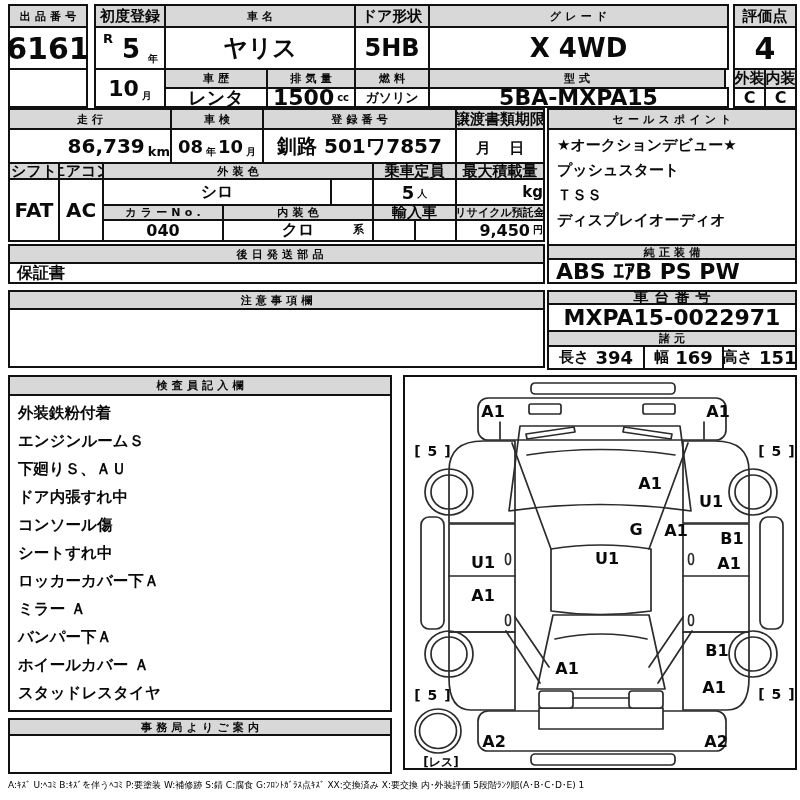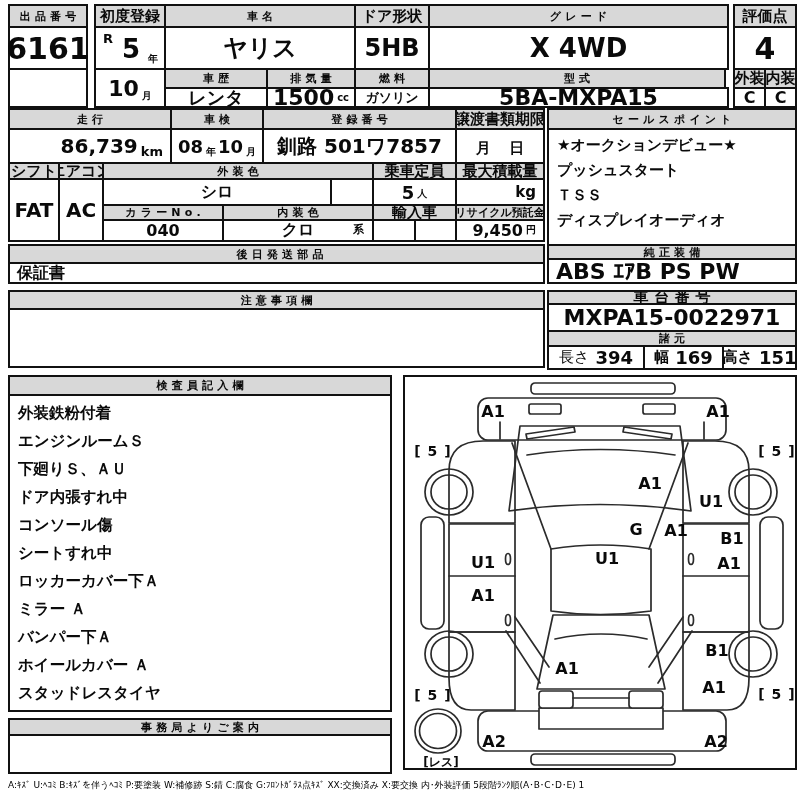--- a/index.html
+++ b/index.html
@@ -9,21 +9,21 @@
     overflow:hidden;
   }
   .cell{position:absolute;box-sizing:border-box;border:2px solid #111;background:#fff;}
   .hdr{background:#d8d8d8;display:flex;align-items:center;justify-content:center;
        font-weight:700;font-size:11px;white-space:nowrap;overflow:hidden;}
   .sp{letter-spacing:.38em;text-indent:.38em;}
   .s10{font-size:15px;}
   .s9{font-size:11px;}
   .val{display:flex;align-items:center;justify-content:center;font-weight:700;white-space:nowrap;}
   .left{justify-content:flex-start;padding-left:7px;}
-  .right{justify-content:flex-end;padding-right:7px;}
+  .right{justify-content:flex-end;}
   .unit{font-size:10px;font-weight:700;margin-left:3px;align-self:flex-end;padding-bottom:3px;}
   .f30{font-size:30px;} .f26{font-size:26px;} .f24{font-size:24px;} .f22{font-size:22px;}
   .f20{font-size:20px;} .f18{font-size:18px;} .f17{font-size:22px;} .f16{font-size:16px;}
   .f15{font-size:15px;} .f13{font-size:13px;}
   .linebox{position:absolute;box-sizing:border-box;border:2px solid #111;background:#fff;
            font-weight:700;padding:3px 8px;}
   .saleline{font-size:15px;line-height:25px;white-space:nowrap;}
   .inspline{font-size:15.5px;line-height:28px;white-space:nowrap;}
   .dlabel{position:absolute;transform:translate(-50%,-50%);font-weight:700;font-size:16px;
           white-space:nowrap;line-height:1;}
@@ -145,21 +145,21 @@
   <div class="saleline">ディスプレイオーディオ</div>
 </div>
 
 <div class="cell hdr sp" style="left:547px;top:244px;width:250px;height:16px;">純正装備</div>
 <div class="cell val left f17" style="left:547px;top:258px;width:250px;height:26px;">ABS ｴｱB PS PW</div>
 
 <div class="cell hdr s10 sp" style="left:547px;top:290px;width:250px;height:15px;">車台番号</div>
 <div class="cell val f22" style="left:547px;top:303px;width:250px;height:29px;">MXPA15-0022971</div>
 <div class="cell hdr sp" style="left:547px;top:330px;width:250px;height:17px;">諸元</div>
 <div class="cell val" style="left:547px;top:345px;width:98px;height:25px;">
-  <span class="s10" style="font-weight:400;margin-right:6px;">長さ</span>
+  <span class="s10" style="font-weight:700;margin-right:6px;">長さ</span>
   <span class="f18">394</span>
 </div>
 <div class="cell val" style="left:643px;top:345px;width:81px;height:25px;">
   <span class="s10" style="font-weight:700;margin-right:6px;">幅</span>
   <span class="f18">169</span>
 </div>
 <div class="cell val" style="left:722px;top:345px;width:75px;height:25px;">
   <span class="s10" style="font-weight:700;margin-right:6px;">高さ</span>
   <span class="f18">151</span>
 </div>

